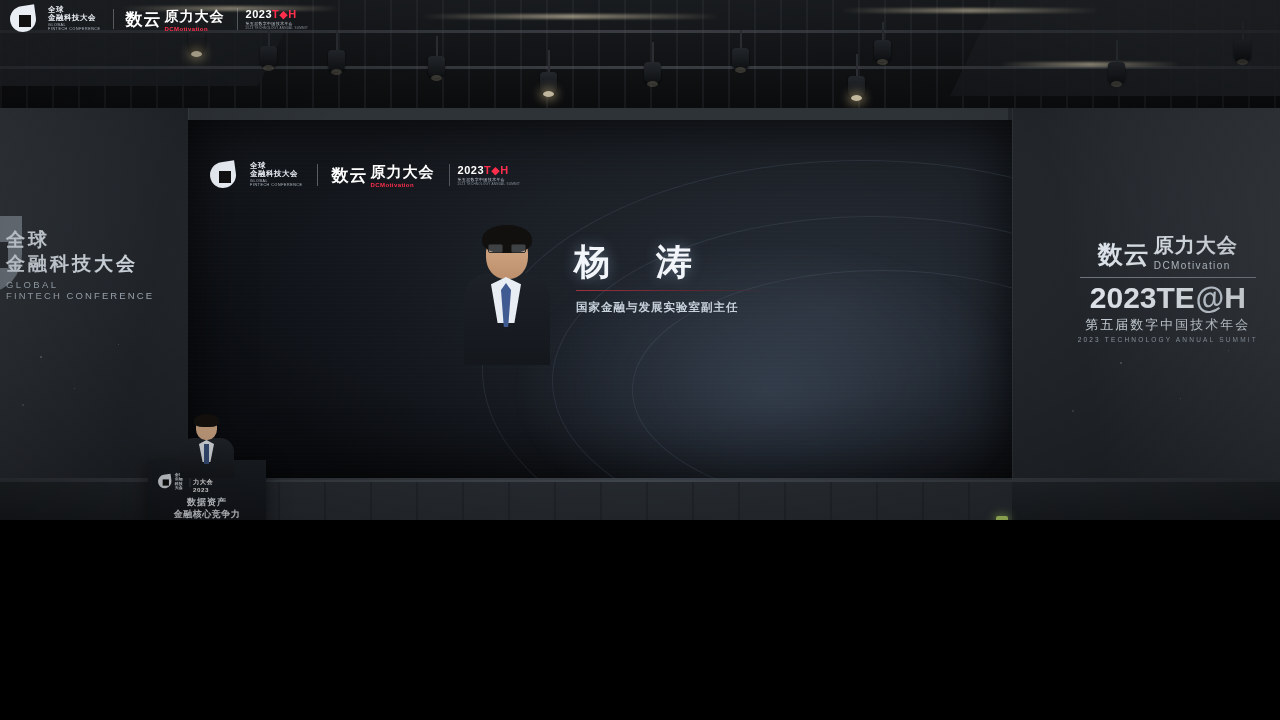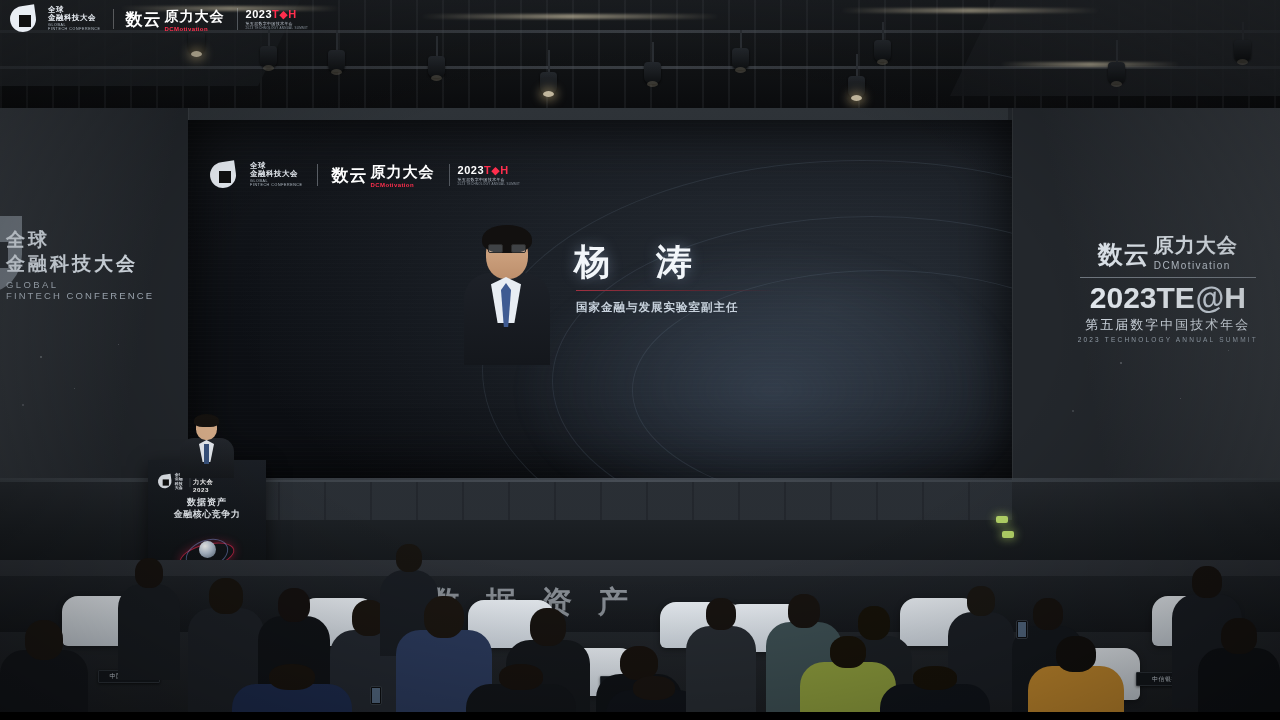--- a/index.html
+++ b/index.html
@@ -1,20 +1,20 @@
 <!DOCTYPE html>
 <html><head>
 <meta charset="utf-8">
 <style>
   * { margin:0; padding:0; box-sizing:border-box; }
   html,body { width:1280px; height:720px; overflow:hidden; background:#000; }
   body { font-family:"Liberation Sans","DejaVu Sans",sans-serif; }
 
   #stage {
-    position:relative; width:1280px; height:712px;
+    position:relative; width:1280px; height:520px;
     background:#151719;
     overflow:hidden;
   }
 
   
   .ceiling {
     position:absolute; left:0; top:0; width:1280px; height:112px;
     background:
       linear-gradient(180deg,#1c1f23 0%,#101214 60%,#0a0b0d 100%);
   }

